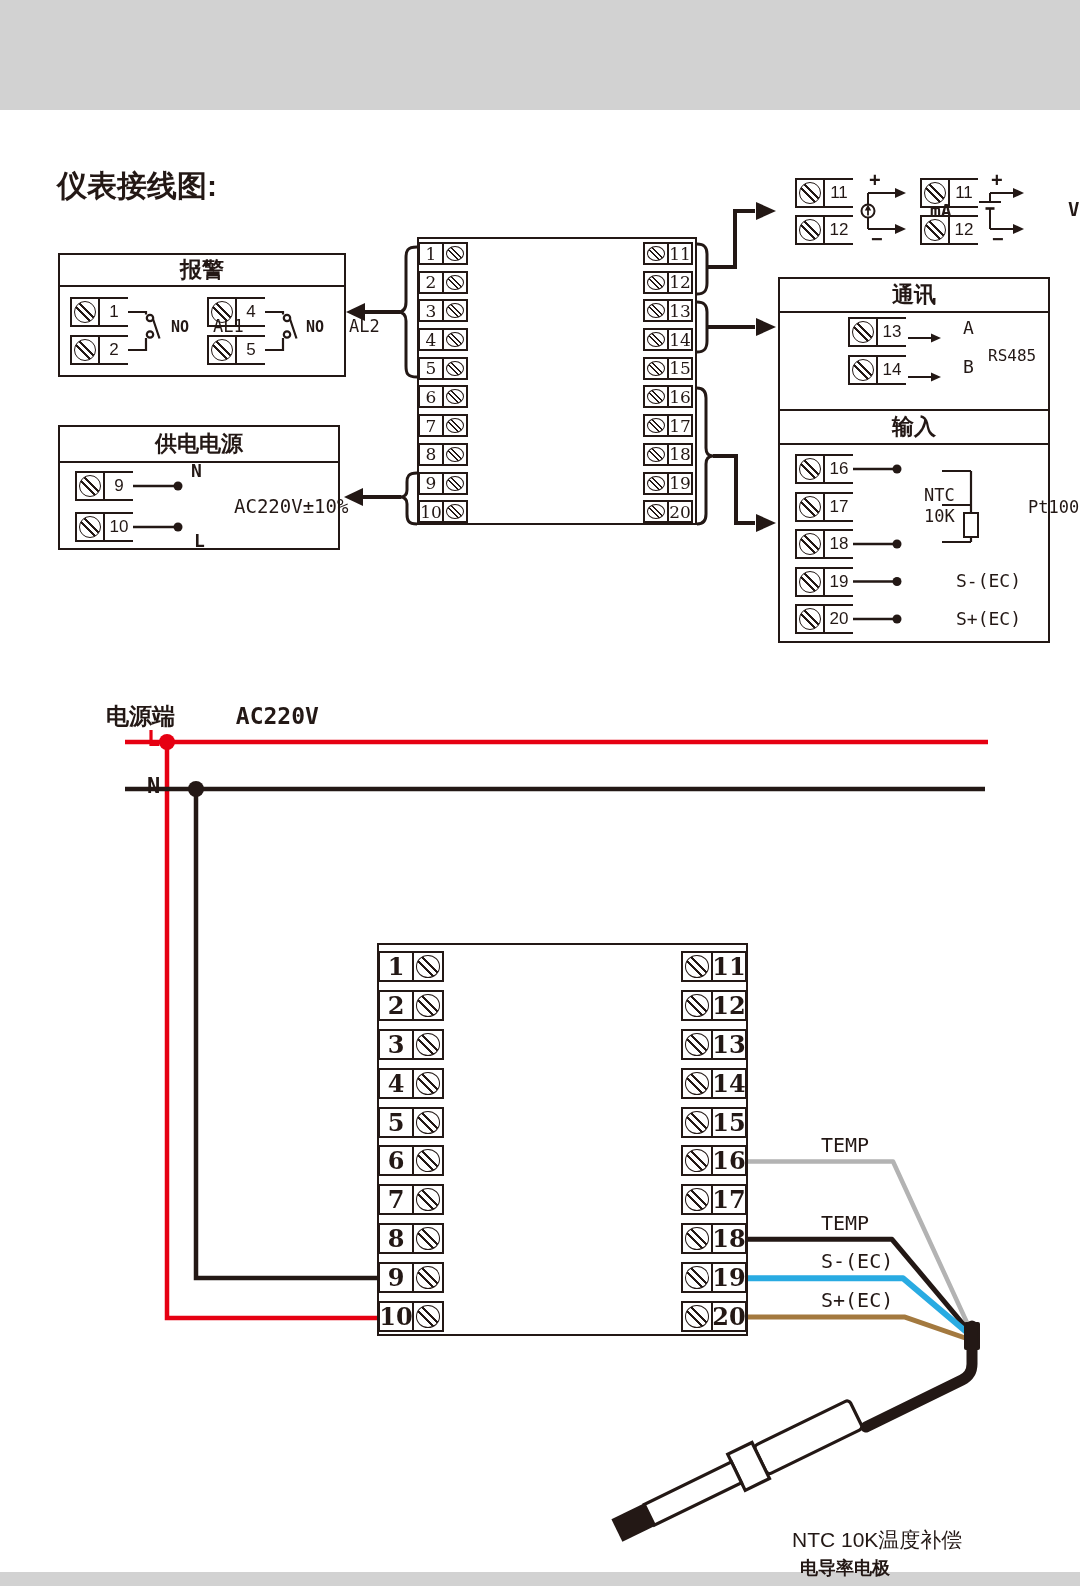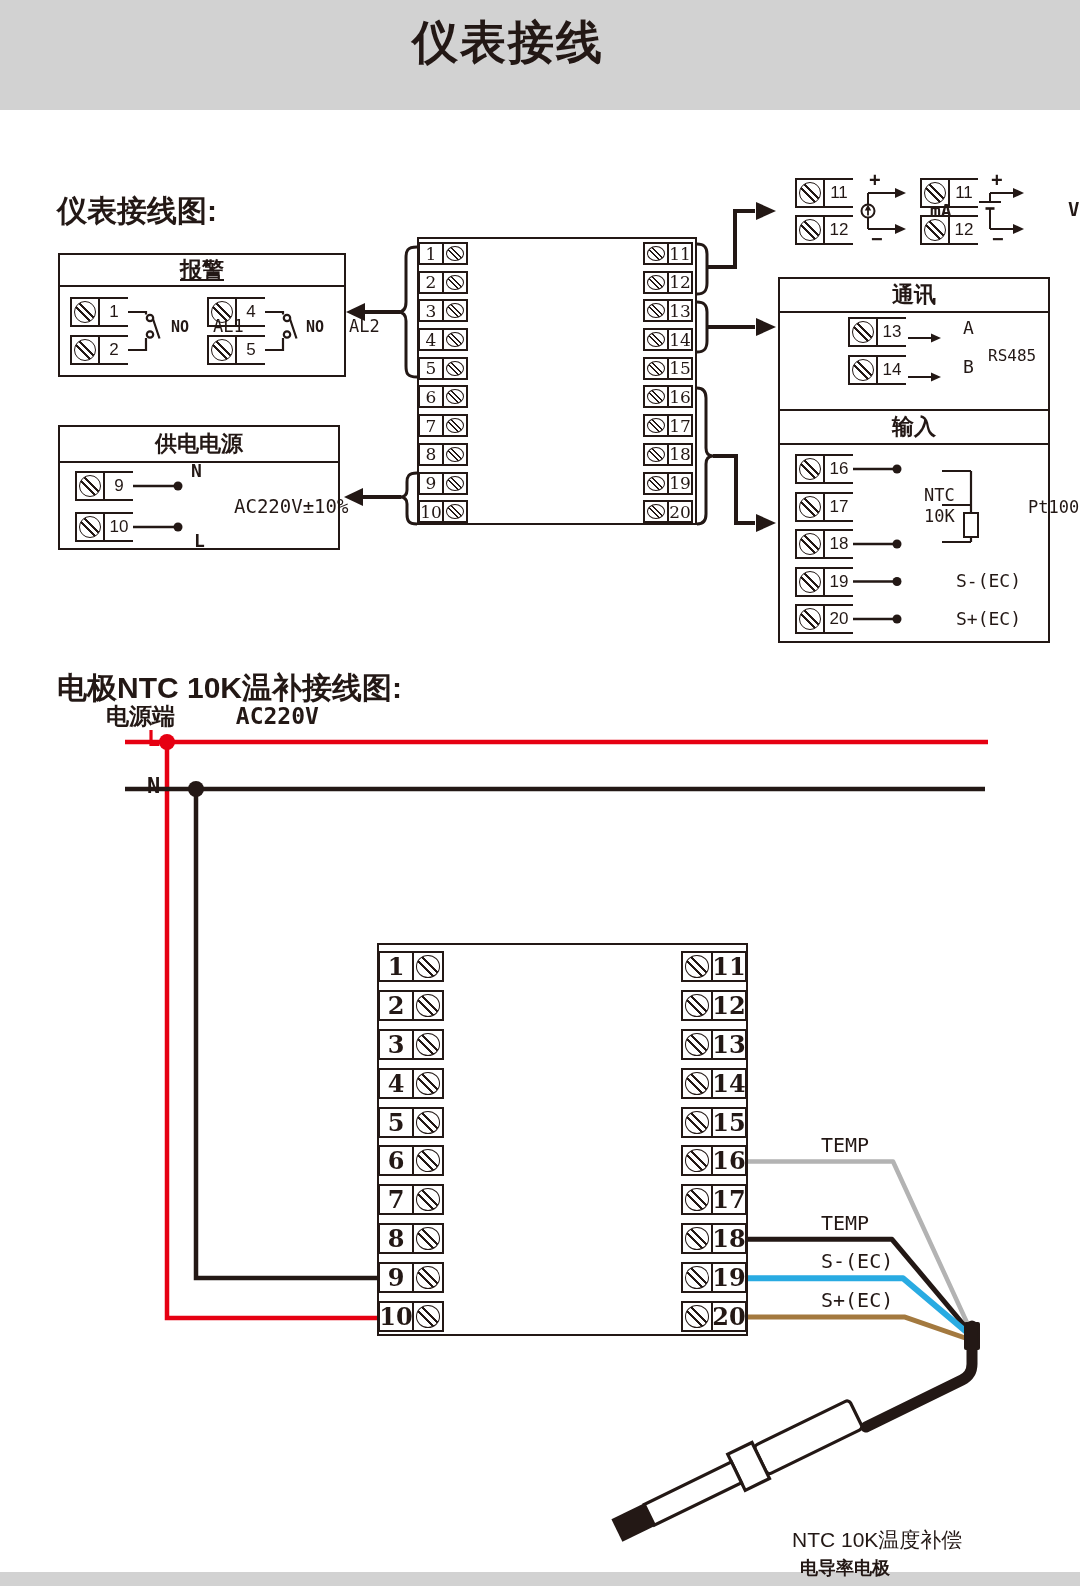--- a/index.html
+++ b/index.html
@@ -53,27 +53,25 @@
           font-size:17px;font-family:"Liberation Sans",sans-serif;}
   svg{position:absolute;left:0;top:0;pointer-events:none;}
 </style>
 </head>
 <body>
 
 <div id="stage">
 
   <div class="band" id="band-top"></div>
   <div class="band" id="band-bottom"></div>
-  <div id="main-title">仪表接线</div>
-
-  <div class="seclabel" style="left:57px;top:166px;margin-top:25px;">仪表接线图:</div>
-  <div class="seclabel" style="left:57px;top:668px;">电极NTC 10K温补接线图:</div>
+
+  <div class="seclabel" style="left:57px;top:166px;">仪表接线图:</div>
 
   <div class="box" style="left:58px;top:253px;width:288px;height:124px;">
-    <div class="bt" style="height:30px;text-decoration:underline;">报警</div>
+    <div class="bt" style="height:30px;">报警</div>
   </div>
   <div class="box" style="left:58px;top:425px;width:282px;height:125px;">
     <div class="bt" style="height:34px;">供电电源</div>
   </div>
   <div class="box" style="left:778px;top:277px;width:272px;height:140px;">
     <div class="bt" style="height:32px;">通讯</div>
   </div>
   <div class="box" style="left:778px;top:409px;width:272px;height:234px;">
     <div class="bt" style="height:32px;">输入</div>
   </div>

